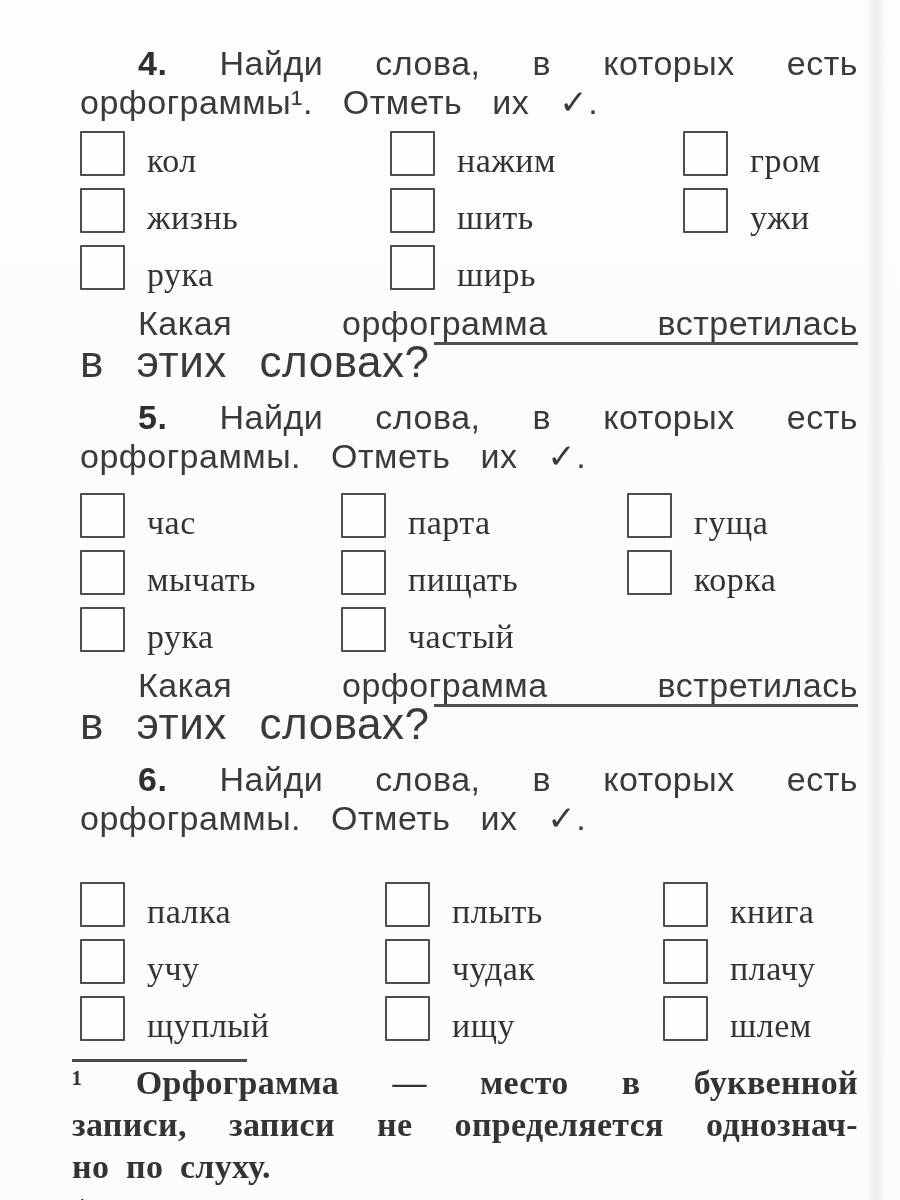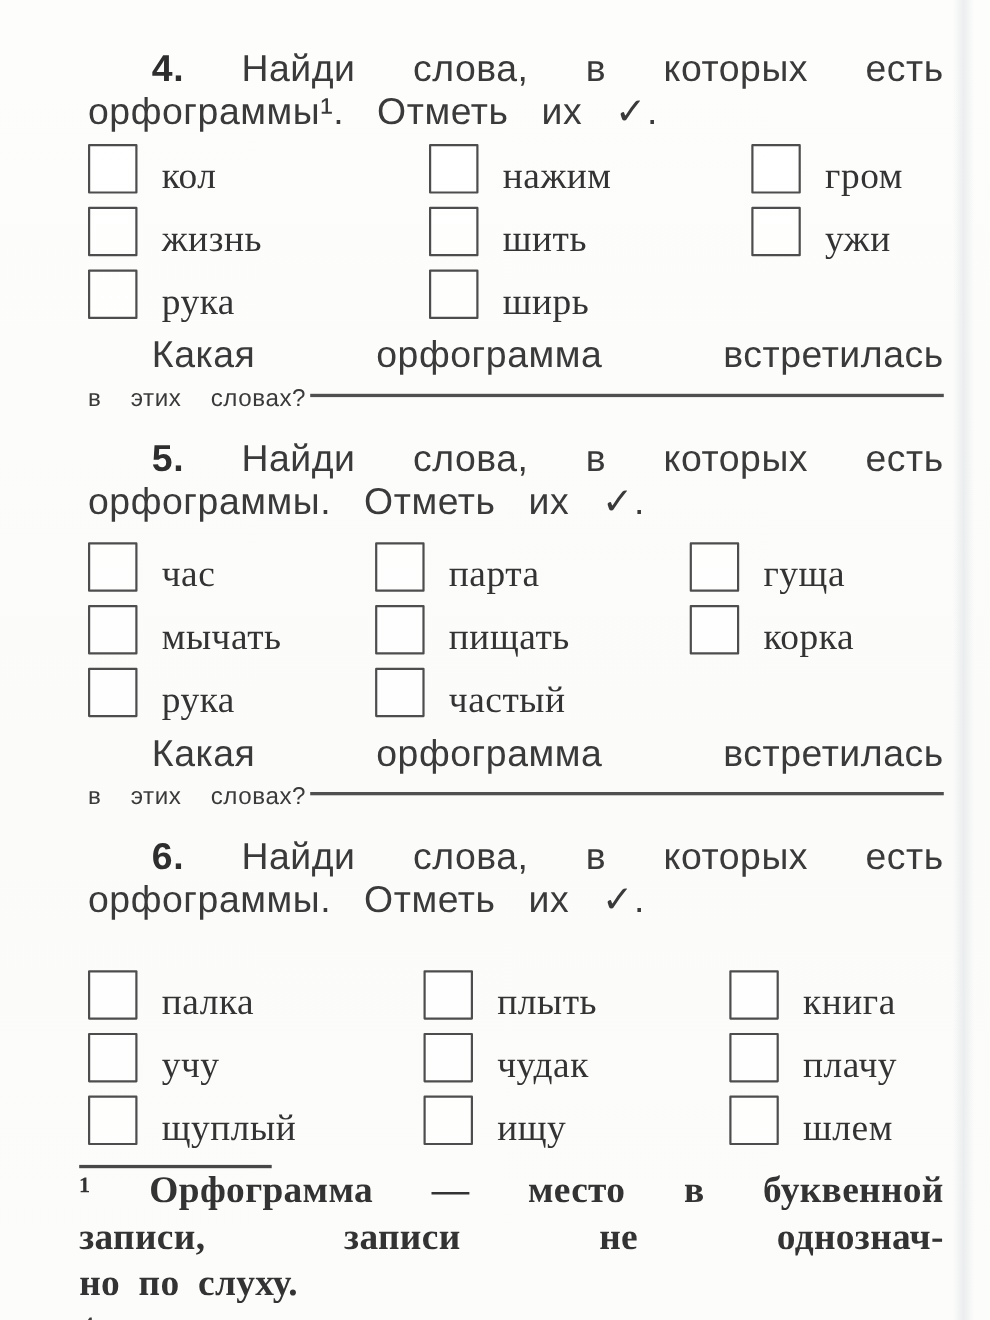--- a/index.html
+++ b/index.html
@@ -45,21 +45,21 @@
     margin-left:22px;
     font-family:"Liberation Serif",serif;
     font-size:34px;line-height:46px;letter-spacing:.5px;
     color:#333333;
     transform:translateY(8px);
     white-space:nowrap;
   }
   
   .question{margin-top:14px;}
   .qt1{color:#3a3a3a;}
-  .q2row{display:flex;align-items:center;font-size:22px;line-height:40px;color:#3a3a3a;}
+  .q2row{display:flex;align-items:flex-start;font-size:44px;line-height:40px;color:#3a3a3a;}
   .q2words{word-spacing:20px;letter-spacing:.5px;white-space:nowrap;}
   .answer-line{flex:1 1 auto;margin-left:4px;margin-bottom:5px;border-bottom:3px solid #4f4f4f;height:0;}
   .section{margin-top:16px;}
   .section.first{margin-top:0;}
   
   .footnote{margin-top:18px;font-family:"Liberation Serif",serif;color:#333333;}
   .fn-rule{width:175px;border-top:3px solid #474747;margin-left:-8px;}
   .fn-line{
     display:flex;justify-content:space-between;
     font-size:34px;line-height:42px;font-weight:600;letter-spacing:.3px;
@@ -257,20 +257,21 @@
         <span>Орфограмма</span>
         <span>—</span>
         <span>место</span>
         <span>в</span>
         <span>буквенной</span>
       </div>
     <div class="fn-line">
         <span class="w-first">записи,</span>
         <span>записи</span>
         <span>не</span>
+        <span>определяется</span>
         <span>однознач-</span>
       </div>
     <div class="fn-last">но по слуху.</div>
   </div>
 
   <div class="page-number">4</div>
 
   <div class="scan-edge"></div>
 </div>
 

